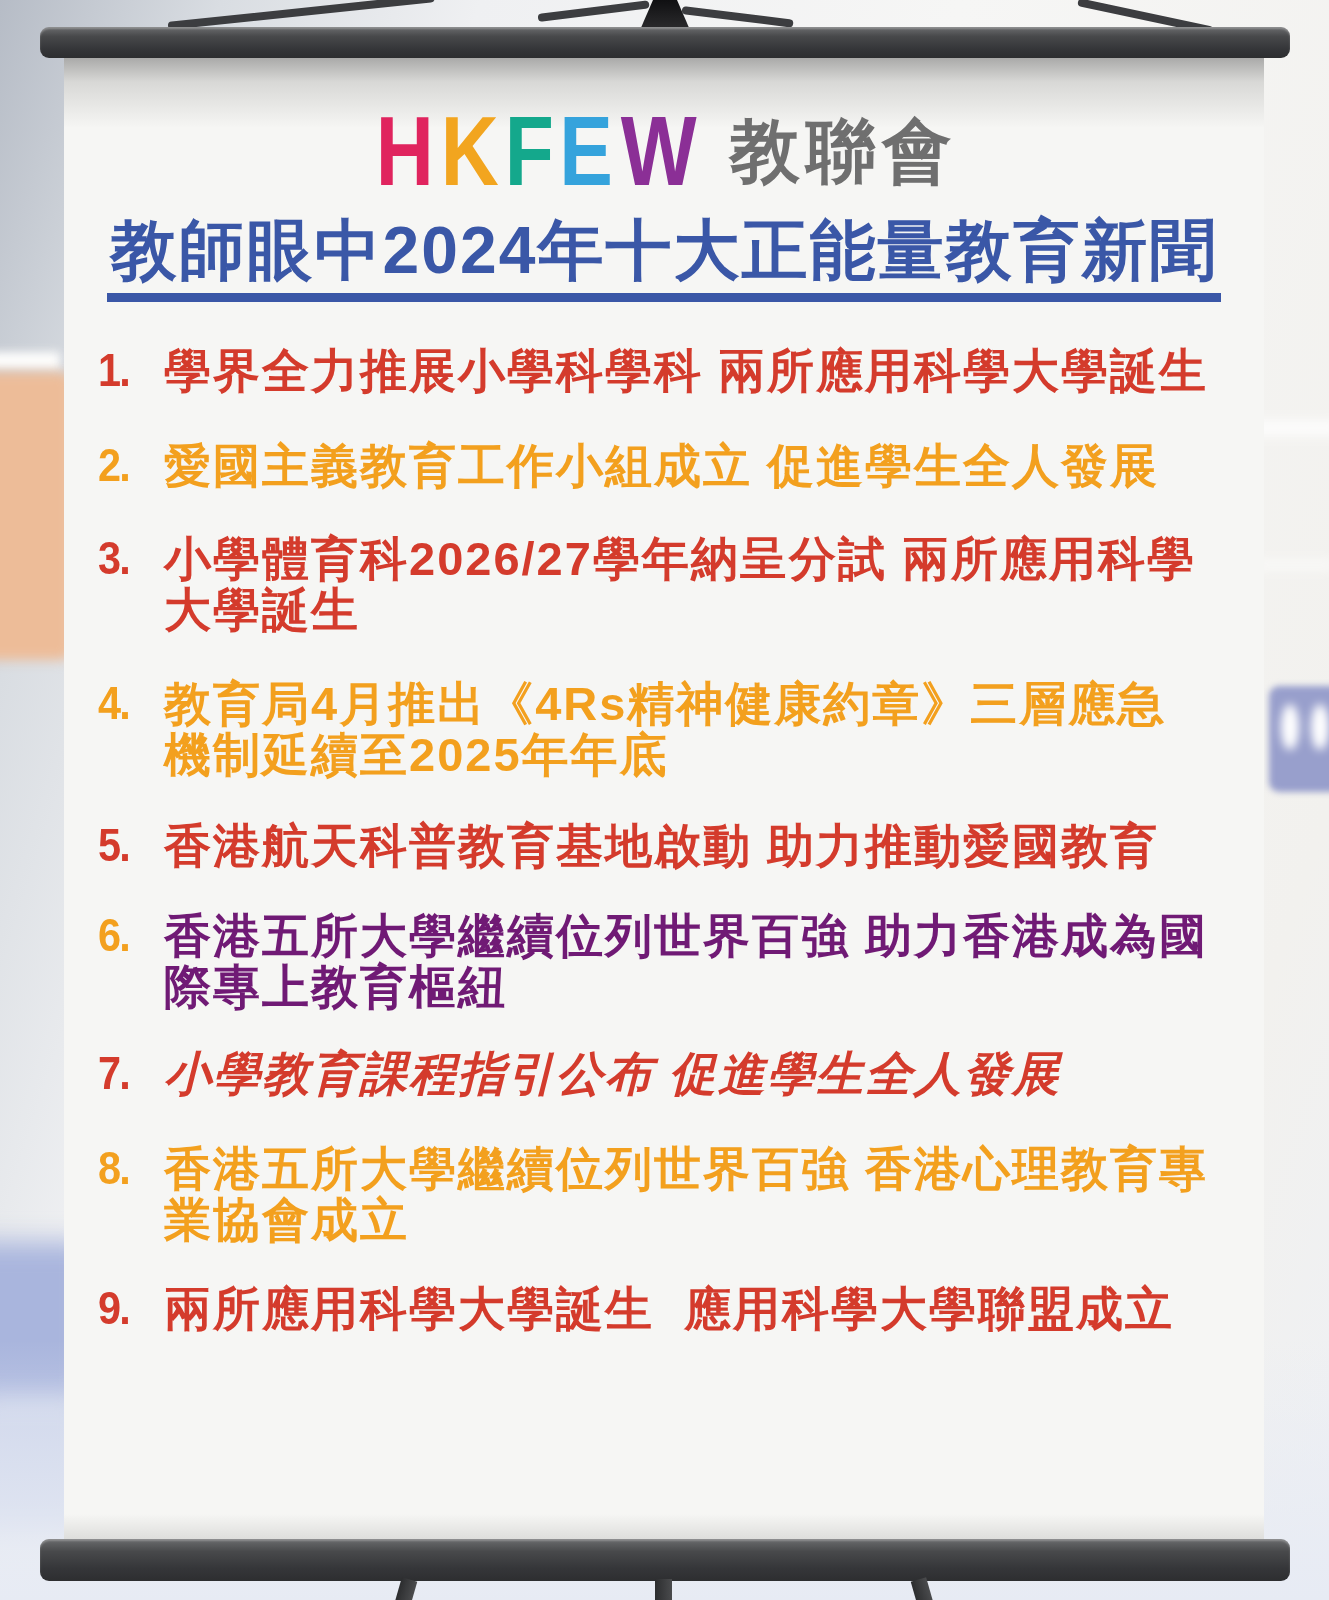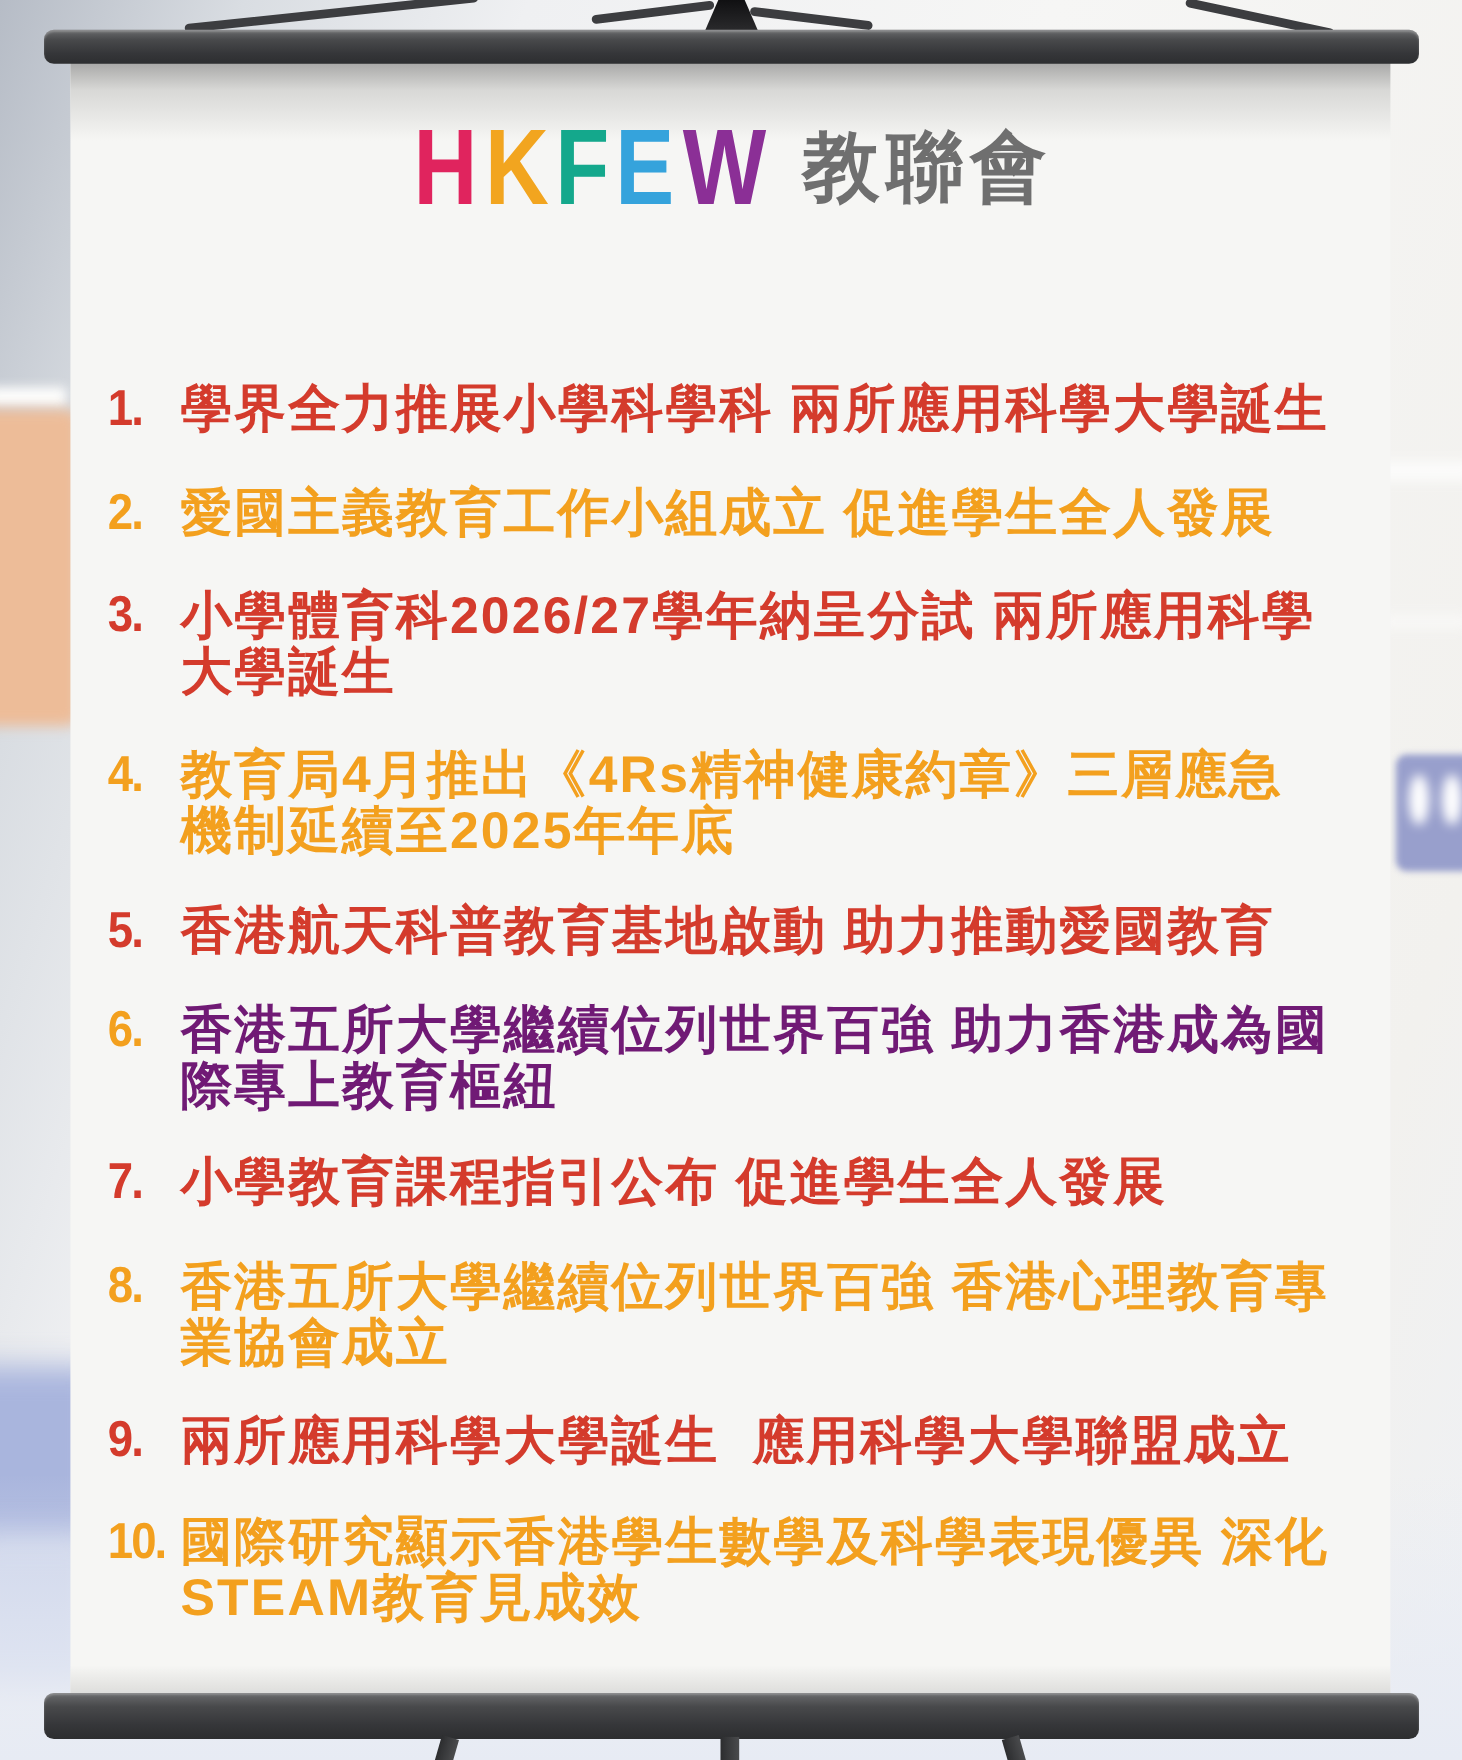--- a/index.html
+++ b/index.html
@@ -104,20 +104,23 @@
     <div class="logo-mark">
       <span class="logo-letter" style="color: rgb(224, 36, 94);">H</span>
       <span class="logo-letter" style="color: rgb(242, 165, 31);">K</span>
       <span class="logo-letter" style="color: rgb(20, 168, 140);">F</span>
       <span class="logo-letter" style="color: rgb(53, 163, 220);">E</span>
       <span class="logo-letter" style="color: rgb(139, 47, 150);">W</span>
     </div>
     <div class="logo-org" style="color: rgb(111, 111, 111);">教聯會</div>
   </div>
 
+  <div class="title-row">
+    <span class="title-text" style="color: rgb(58, 87, 167);">教師眼中2024年十大正能量教育新聞</span>
+  </div>
 
   <div class="news-item" style="top:289px">
     <span class="news-num" style="color: rgb(212, 59, 44);">1.</span>
     <span class="news-text" style="color: rgb(212, 59, 44);">學界全力推展小學科學科 兩所應用科學大學誕生</span>
   </div>
 
   <div class="news-item" style="top:384px">
     <span class="news-num" style="color: rgb(243, 160, 30);">2.</span>
     <span class="news-text" style="color: rgb(243, 160, 30);">愛國主義教育工作小組成立 促進學生全人發展</span>
   </div>
@@ -137,37 +140,33 @@
     <span class="news-text" style="color: rgb(212, 59, 44);">香港航天科普教育基地啟動 助力推動愛國教育</span>
   </div>
 
   <div class="news-item" style="top:854px">
     <span class="news-num" style="color: rgb(243, 160, 30);">6.</span>
     <span class="news-text" style="color: #701a75;">香港五所大學繼續位列世界百強 助力香港成為國際專上教育樞紐</span>
   </div>
 
   <div class="news-item" style="top:992px">
     <span class="news-num" style="color: rgb(212, 59, 44);">7.</span>
-    <span class="news-text" style="color: rgb(212, 59, 44);">小學教育課程指引公布 促進學生全人發展</span>
+    <span class="news-text" style="color: rgb(212, 59, 44); font-style: italic;">小學教育課程指引公布 促進學生全人發展</span>
   </div>
 
   <div class="news-item" style="top:1087px">
     <span class="news-num" style="color: rgb(243, 160, 30);">8.</span>
     <span class="news-text" style="color: rgb(243, 160, 30);">香港五所大學繼續位列世界百強 香港心理教育專業協會成立</span>
   </div>
 
   <div class="news-item" style="top:1227px">
     <span class="news-num" style="color: rgb(212, 59, 44);">9.</span>
     <span class="news-text" style="color: rgb(212, 59, 44);">兩所應用科學大學誕生  應用科學大學聯盟成立</span>
   </div>
 
-  <div class="news-item" style="top:1319px">
-    <span class="news-num" style="color: rgb(243, 160, 30);">10.</span>
-    <span class="news-text" style="color: rgb(243, 160, 30);">國際研究顯示香港學生數學及科學表現優異 深化STEAM教育見成效</span>
-  </div>
 
 </div>
 
 <div class="bar top"></div>
 <div class="bar bottom"></div>
 <div class="leg left"></div>
 <div class="leg center"></div>
 <div class="leg right"></div>
 
 </body></html>

